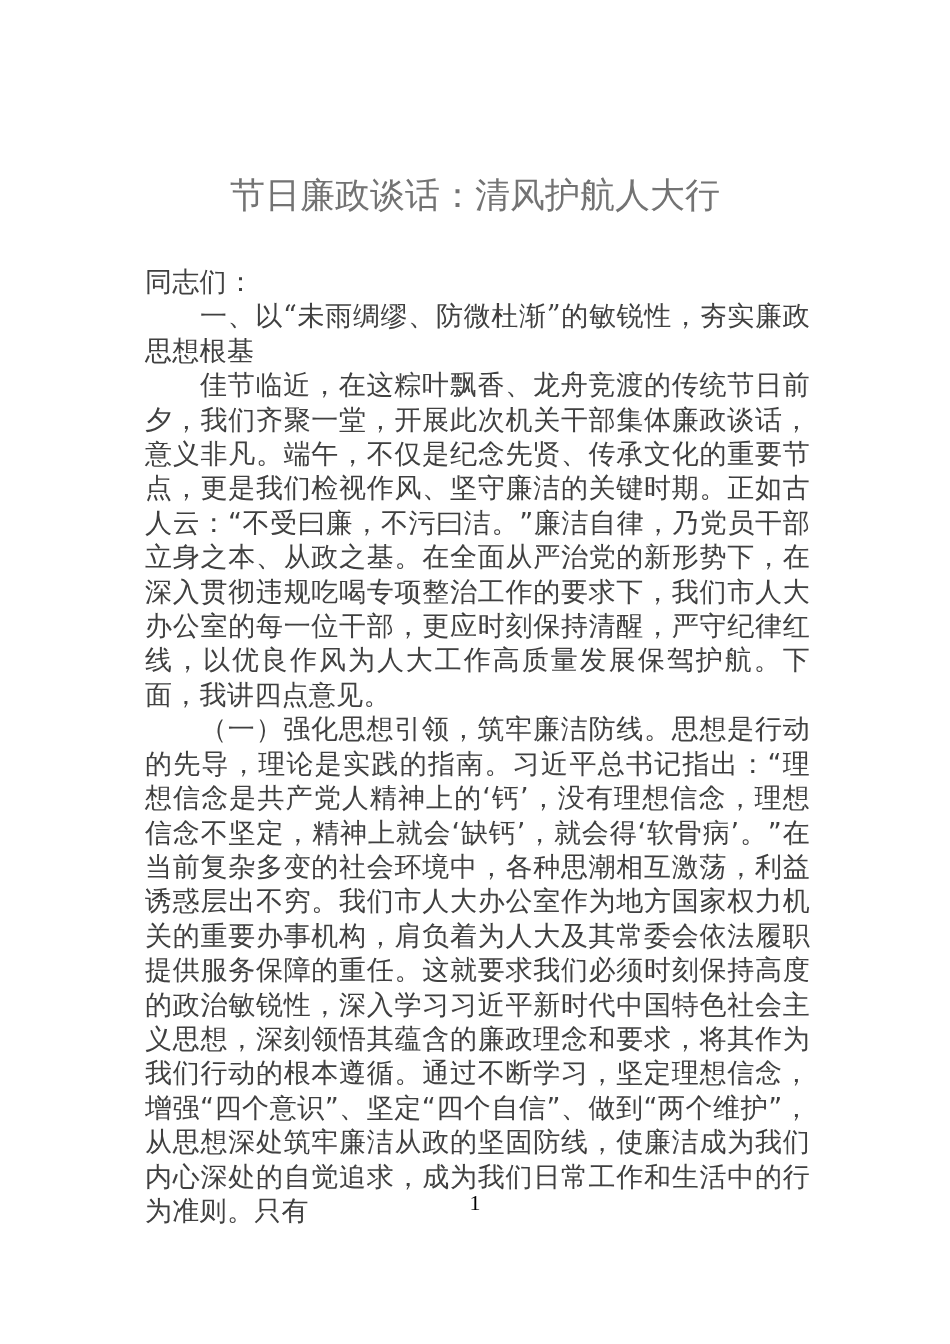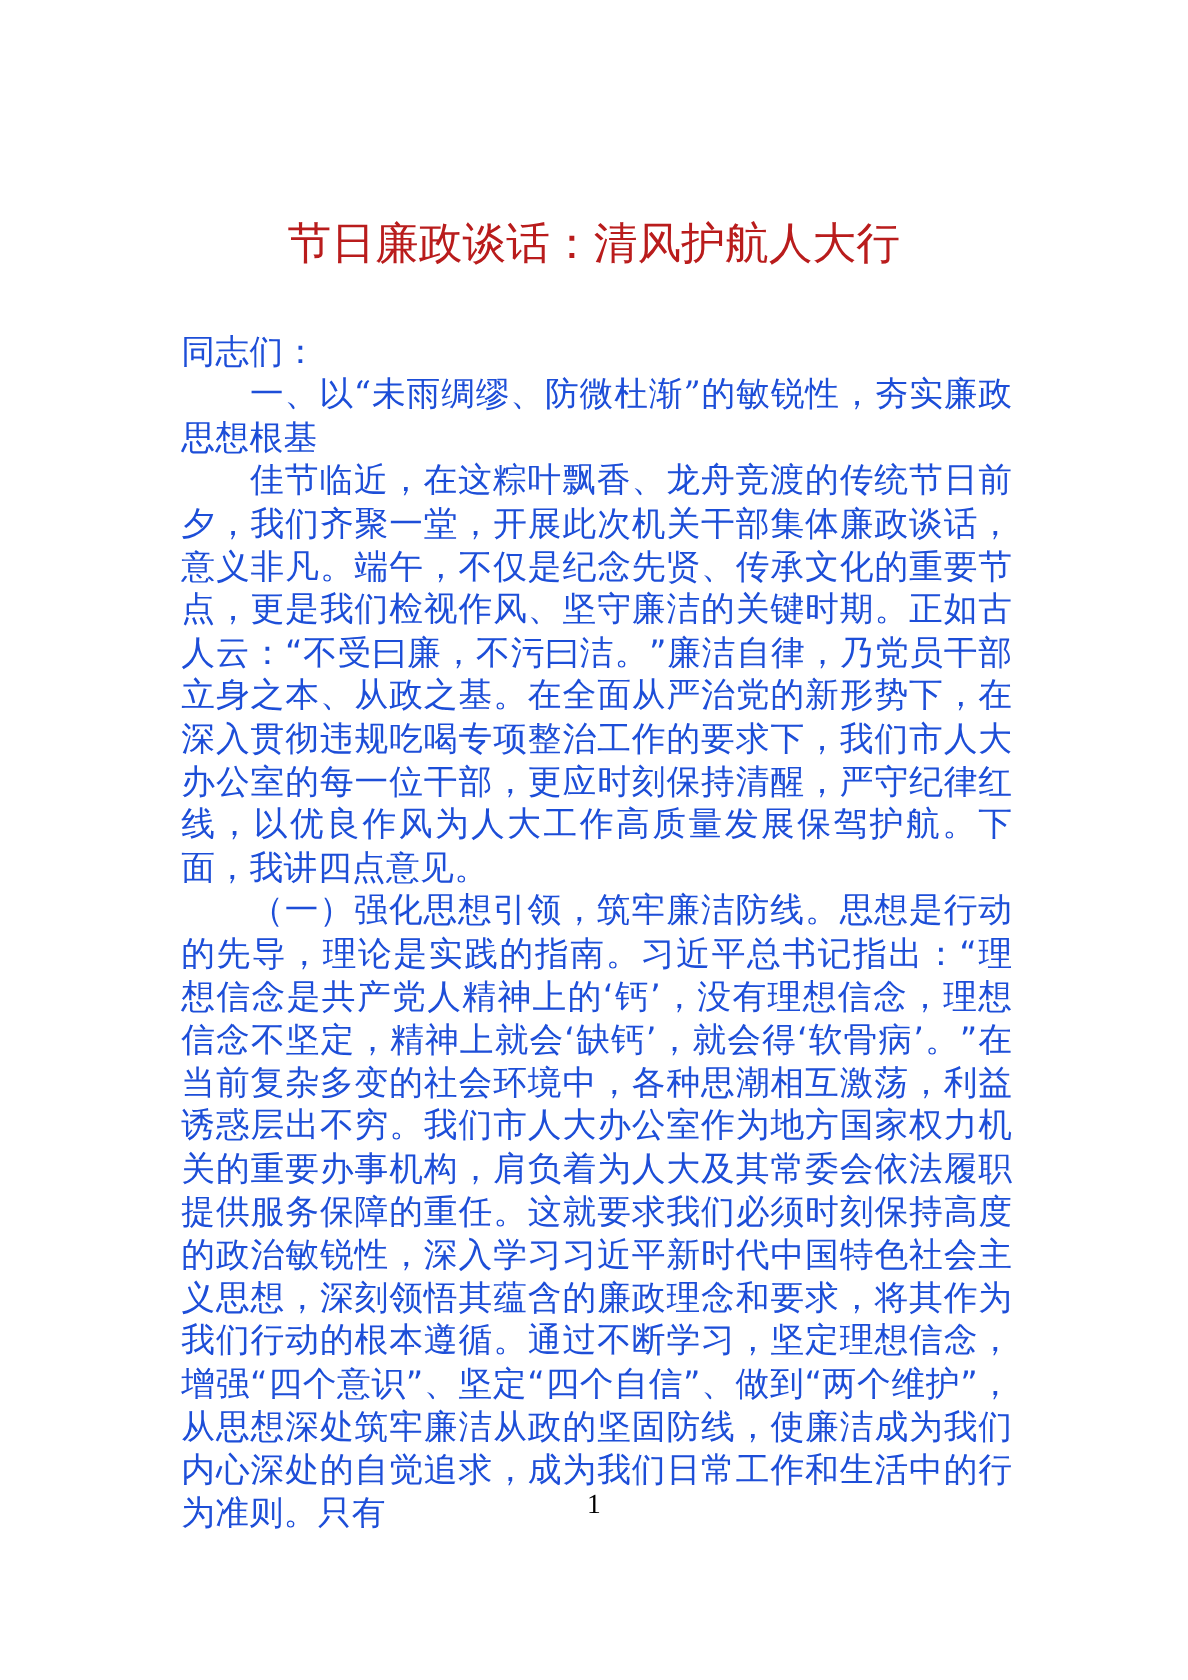--- a/index.html
+++ b/index.html
@@ -7,27 +7,27 @@
     .page {
       position: absolute; left: 0; top: 0; width: 950px; height: 1344px;
       background: #ffffff; color: #000000;
     }
     .title {
       position: absolute; left: 0; top: 172px; width: 950px;
       text-align: center;
       font-family: "DejaVu Sans", sans-serif;
       font-size: 35px; line-height: 46px;
       letter-spacing: 0px;
-      color: #b91c1c;
+      color: #737373;
     }
     .body {
       position: absolute; left: 145px; top: 265px; width: 665px;
       font-family: "DejaVu Sans", sans-serif;
       font-size: 27px; line-height: 34.4px;
-      color: #1d4ed8;
+      color: #404040;
       text-align: justify;
       letter-spacing: 0.3px;
     }
     .body p { margin: 0; padding: 0; }
     .indent { text-indent: 55px; }
     .heading { font-family: "DejaVu Serif", serif; }
     .page-number {
       position: absolute; left: 0; top: 1190px; width: 950px;
       text-align: center;
       font-family: "Liberation Serif", serif;

